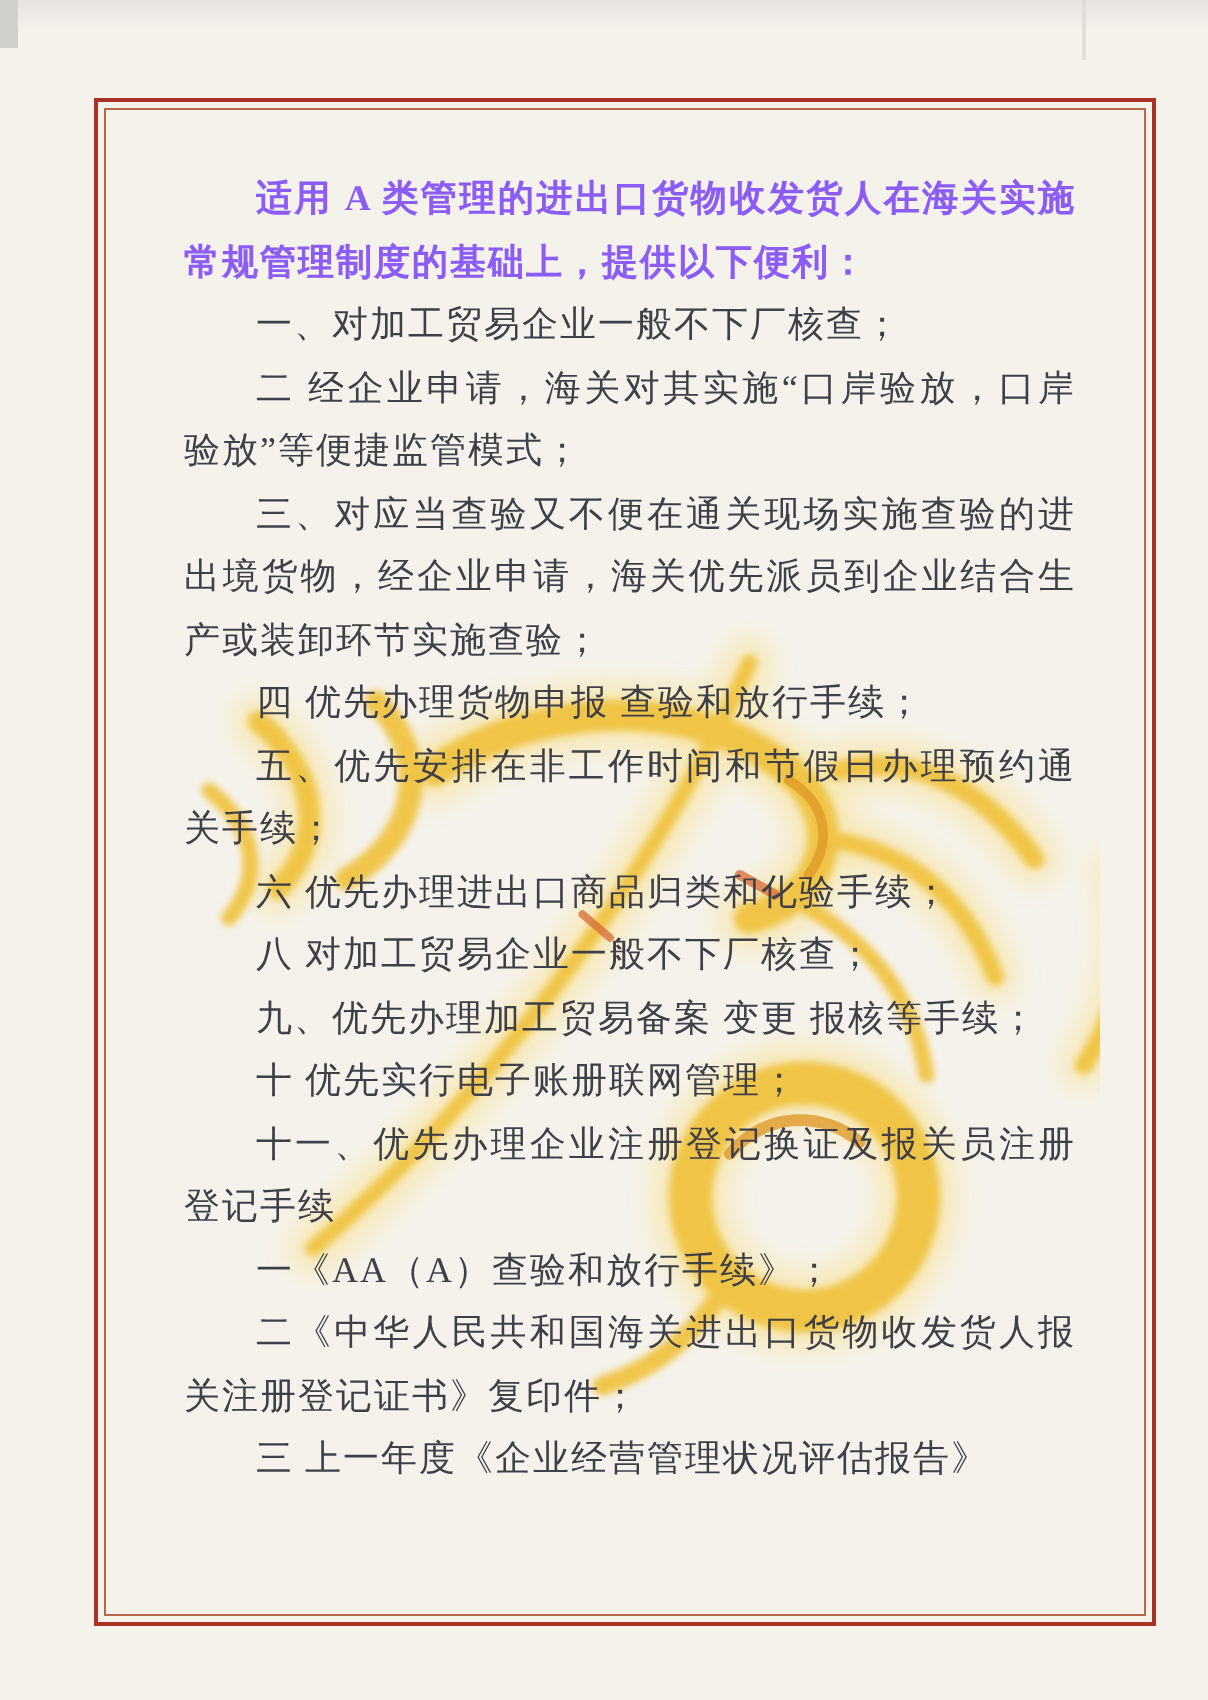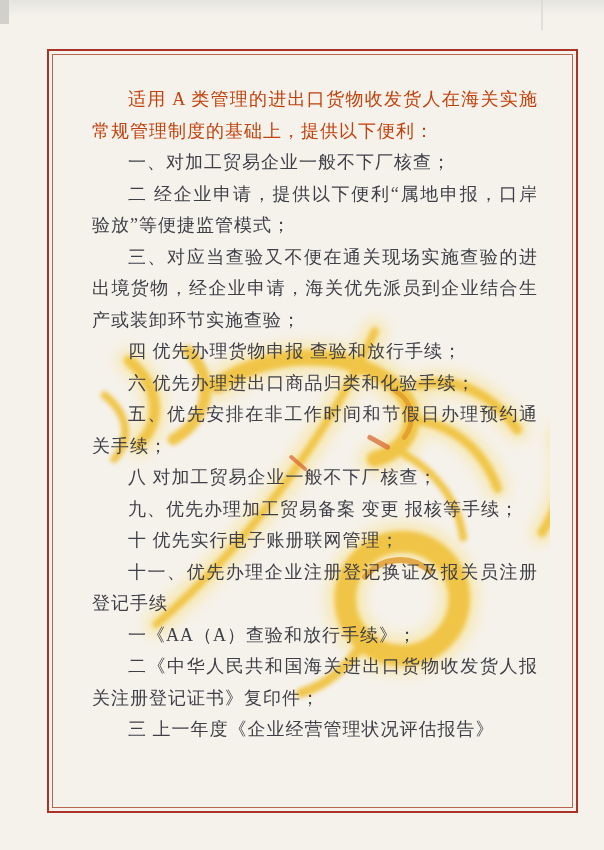--- a/index.html
+++ b/index.html
@@ -26,21 +26,21 @@
   
   .watermark{position:absolute;left:62px;top:292px;width:488px;height:452px;z-index:1;}
   
   .content{
     position:absolute;left:92px;top:84px;width:446px;z-index:2;
     font-size:18px;line-height:31.5px;letter-spacing:1px;
     color:var(--text-color,#3f3f47);
     text-align:justify;
   }
   .content p{margin:0;text-indent:2em;}
-  .content p.bold{font-weight:normal;color:#c2410c;}
+  .content p.bold{font-weight:bold;color:#8b5cf6;}
 </style>
 </head>
 <body style="--border-color: #aa3226; --text-color: #3f3f47; background: rgb(245, 242, 236);">
 
 <div class="scan-top"></div>
 <div class="scan-notch"></div>
 <div class="scan-streak"></div>
 
 <svg class="watermark" viewBox="0 0 480 460">
   <defs>
@@ -83,25 +83,25 @@
   </g>
 </svg>
 
 <div class="frame-outer">
   <div class="frame-inner"></div>
 </div>
 
 <div class="content">
   <p class="bold">适用 A 类管理的进出口货物收发货人在海关实施常规管理制度的基础上，提供以下便利：</p>
   <p>一、对加工贸易企业一般不下厂核查；</p>
-  <p>二 经企业申请，提供以下便利“属地申报，口岸验放”等便捷监管模式；</p>
+  <p>二 经企业申请，海关对其实施“口岸验放，口岸验放”等便捷监管模式；</p>
   <p>三、对应当查验又不便在通关现场实施查验的进出境货物，经企业申请，海关优先派员到企业结合生产或装卸环节实施查验；</p>
   <p>四 优先办理货物申报 查验和放行手续；</p>
+  <p>五、优先安排在非工作时间和节假日办理预约通关手续；</p>
   <p>六 优先办理进出口商品归类和化验手续；</p>
-  <p>五、优先安排在非工作时间和节假日办理预约通关手续；</p>
   <p>八 对加工贸易企业一般不下厂核查；</p>
   <p>九、优先办理加工贸易备案 变更 报核等手续；</p>
   <p>十 优先实行电子账册联网管理；</p>
   <p>十一、优先办理企业注册登记换证及报关员注册登记手续</p>
   <p>一《AA（A）查验和放行手续》；</p>
   <p>二《中华人民共和国海关进出口货物收发货人报关注册登记证书》复印件；</p>
   <p>三 上一年度《企业经营管理状况评估报告》</p>
 
 </div>
 

